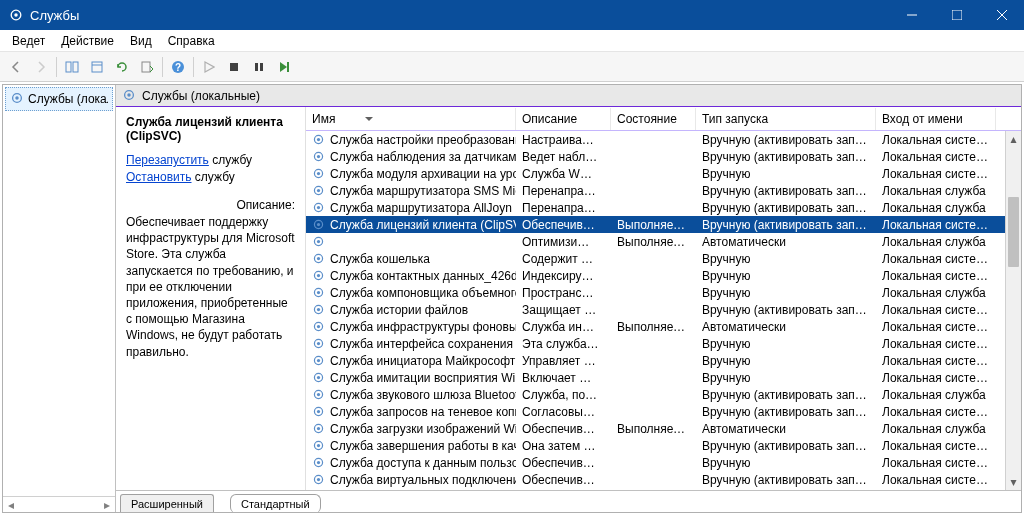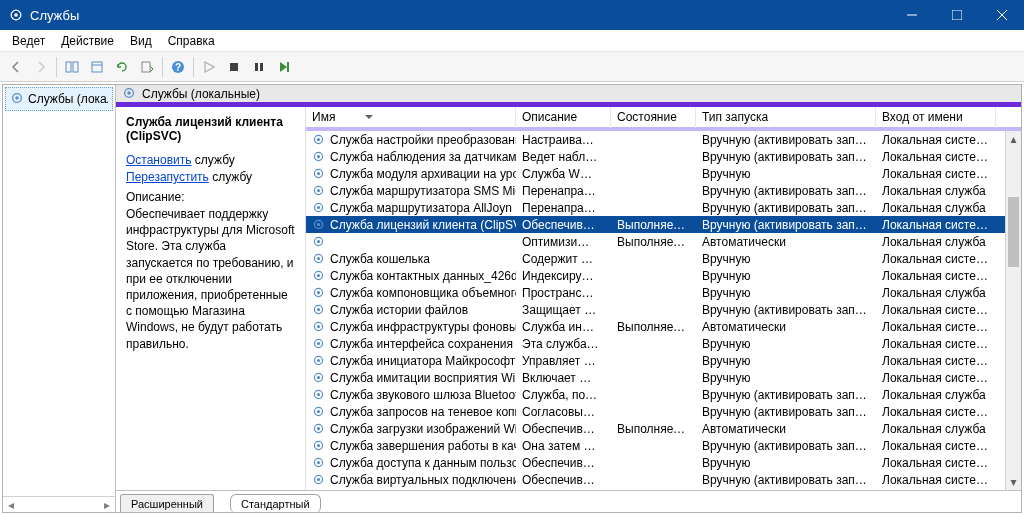--- a/index.html
+++ b/index.html
@@ -17,31 +17,31 @@
 .toolbar .sep { width: 1px; height: 20px; background: #d0d0d0; margin: 0 2px; }
 .main { flex: 1; display: flex; border: 1px solid #b0b0b0; margin: 2px; overflow: hidden; }
 .leftpane { width: 113px; border-right: 1px solid #c0c0c0; background: #fff; display:flex; flex-direction:column; }
 .leftpane .node { display: flex; align-items: center; padding: 3px 4px; background: #e5f3ff; border: 1px dotted #6d9fd0; margin: 2px; }
 .leftpane .node .icon { width: 16px; height: 16px; margin-right: 4px; }
 .leftpane .node .label { font-size: 12px; white-space: nowrap; overflow: hidden; }
 .left-scroll { height: 16px; border-top: 1px solid #d0d0d0; display:flex; }
 .left-scroll .thumb { flex:1; }
 .left-scroll .arrow { width: 16px; display:flex; align-items:center; justify-content:center; color:#808080; }
 .rightpane { flex: 1; display: flex; flex-direction: column; background: #fff; }
-.rp-header { background: #e8e8e8; height: 22px; display: flex; align-items: center; padding: 0 6px; border-bottom: 5px solid #6d28d9; font-size: 12px; }
+.rp-header { background: #e8e8e8; height: 22px; display: flex; align-items: center; padding: 0 6px; border-bottom: 1px solid #6d28d9; font-size: 12px; }
 .rp-header .icon { width: 16px; height: 16px; margin-right: 4px; }
 .rp-body { flex: 1; display: flex; overflow: hidden; }
 .desc-pane { width: 190px; border-right: 1px solid #e0e0e0; padding: 8px 10px; font-size: 12px; }
 .desc-pane .svc-title { font-weight: bold; margin-bottom: 10px; }
 .desc-pane .link { color: #0645d0; text-decoration: underline; display: inline; }
 .desc-pane .action-line { margin-bottom: 3px; }
-.desc-pane .desc-label { margin-top: 6px; margin-bottom: 2px; }
+.desc-pane .desc-label { margin-top: 14px; margin-bottom: 2px; text-align: right; }
 .desc-pane .desc-text { line-height: 1.35; }
 .list-pane { flex: 1; display: flex; flex-direction: column; overflow: hidden; position:relative; }
-.list-header { display: flex; border-bottom: 4px solid #c4b5fd; background: #fff; height: 24px; align-items: center; }
+.list-header { display: flex; border-bottom: 1px solid #c4b5fd; background: #fff; height: 24px; align-items: center; }
 .list-header .col { padding: 4px 6px; font-size: 12px; color: #000; border-right: 1px solid #e8e8e8; display:flex; align-items:center; }
 .list-header .col.sorted::after { content: ""; margin-left: 30px; border-left: 4px solid transparent; border-right: 4px solid transparent; border-top: 4px solid #606060; }
 .list-rows { flex: 1; overflow: hidden; }
 .row { display: flex; height: 17px; align-items: center; font-size: 12px; }
 .row.selected { background: #0a4e9b; color: #fff; }
 .row .cell { padding: 0 6px; white-space: nowrap; overflow: hidden; text-overflow: ellipsis; }
 .row .cell.name { display: flex; align-items: center; }
 .row .cell.name .icon { width: 14px; height: 14px; margin-right: 4px; flex-shrink: 0; }
 .col-name { width: 210px; }
 .col-desc { width: 95px; }
@@ -185,22 +185,22 @@
       <span class="icon"><svg viewBox="0 0 16 16" width="14" height="14" class="gear-svg">
             <circle cx="8" cy="8" r="5" fill="none" stroke="#5b8ec9" stroke-width="1.5"></circle>
             <circle cx="8" cy="8" r="2" fill="#5b8ec9"></circle>
           </svg></span>
       <span>Службы (локальные)</span>
     </div>
 
     <div class="rp-body">
       <div class="desc-pane">
         <div class="svc-title">Служба лицензий клиента (ClipSVC)</div>
+        <div class="action-line"><span class="link">Перезапустить</span><span> службу</span></div>
         <div class="action-line"><span class="link">Остановить</span><span> службу</span></div>
-        <div class="action-line"><span class="link">Перезапустить</span><span> службу</span></div>
         <div class="desc-label">Описание:</div>
         <div class="desc-text">Обеспечивает поддержку инфраструктуры для Microsoft Store. Эта служба запускается по требованию, и при ее отключении приложения, приобретенные с помощью Магазина Windows, не будут работать правильно.</div>
       </div>
 
       <div class="list-pane">
         <div class="list-header">
           <div class="col col-name sorted">Имя</div>
           <div class="col col-desc">Описание</div>
           <div class="col col-state">Состояние</div>
           <div class="col col-start">Тип запуска</div>

